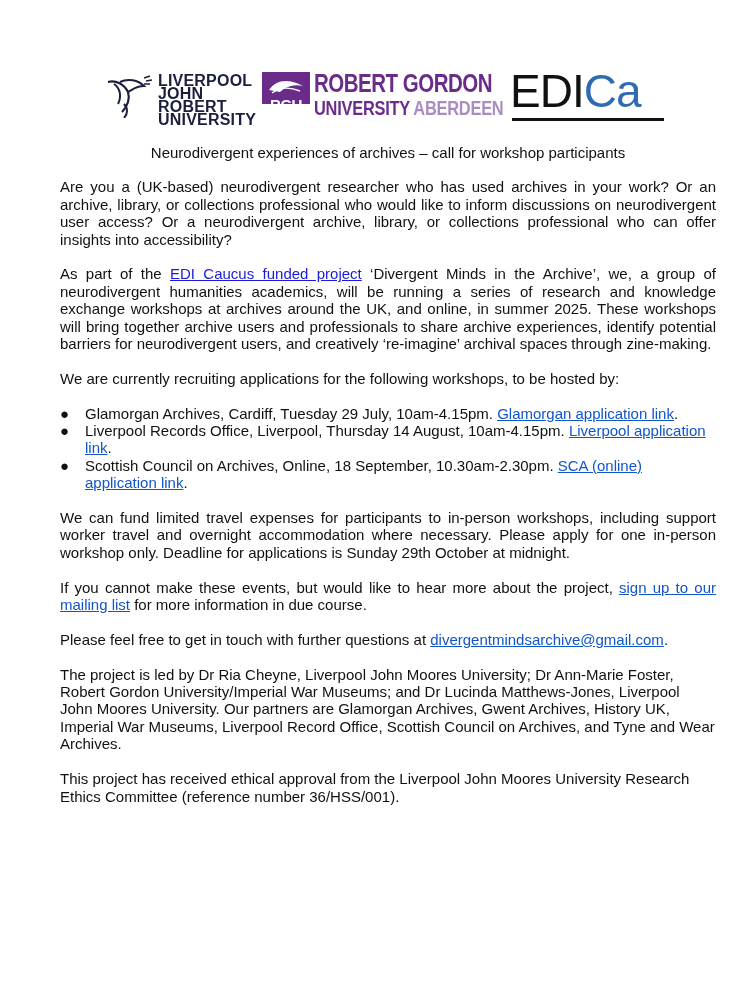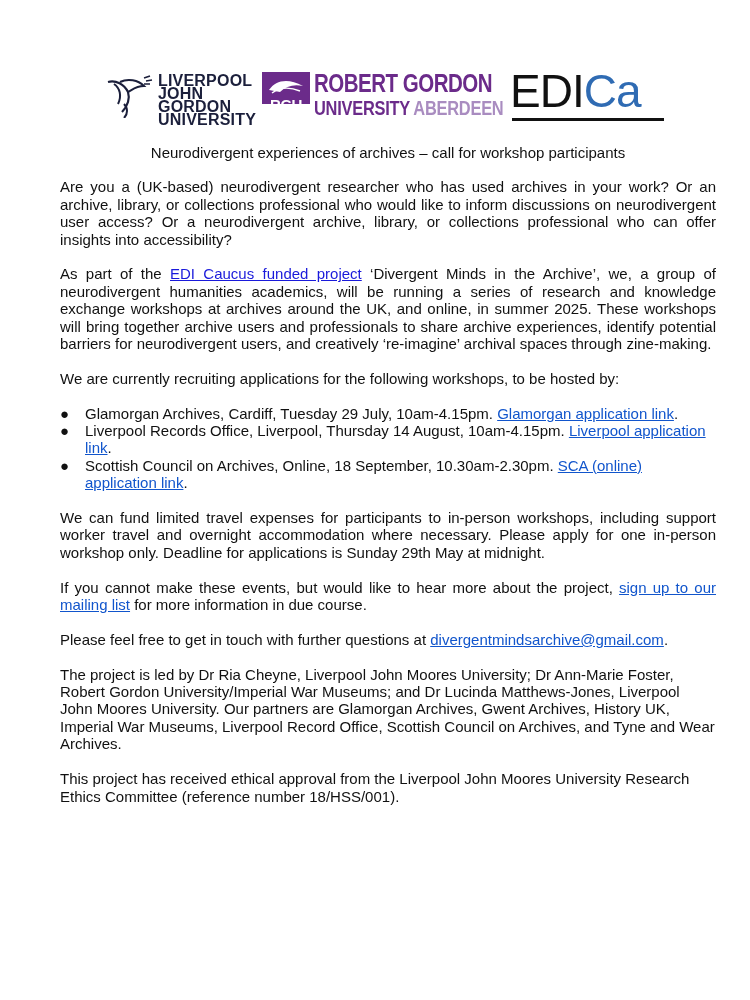--- a/index.html
+++ b/index.html
@@ -47,21 +47,21 @@
   <div class="ljmu">
     <svg width="48" height="44" viewBox="0 0 48 44">
       <path d="M2 8 C10 6 18 10 22 18 C24 24 22 32 16 38" fill="none" stroke="#1b1f3b" stroke-width="2.2"></path>
       <path d="M8 10 C14 14 16 22 12 30" fill="none" stroke="#1b1f3b" stroke-width="2"></path>
       <path d="M14 8 C22 4 32 6 38 12 C30 12 26 16 22 18" fill="none" stroke="#1b1f3b" stroke-width="2"></path>
       <path d="M18 30 C22 34 22 40 18 44" fill="none" stroke="#1b1f3b" stroke-width="2"></path>
       <path d="M38 4 L44 2 M40 7 L46 6 M38 10 L44 10" stroke="#1b1f3b" stroke-width="1.6"></path>
     </svg>
     <div class="ljmu-text">
       <div>LIVERPOOL</div>
-      <div>JOHN GORDON</div>
+      <div>JOHN ROBERT</div>
       <div>UNIVERSITY</div>
     </div>
   </div>
 
   <div class="rgu">
     <div class="rgu-box">
       <svg class="wave" viewBox="0 0 36 16">
         <path d="M1 12 C8 2 20 0 35 8 C26 6 18 8 12 14 Z" fill="#ffffff"></path>
         <path d="M4 15 C12 9 22 9 32 13" fill="none" stroke="#ffffff" stroke-width="1.4"></path>
       </svg>
@@ -85,23 +85,23 @@
   <p><span>As part of the </span><a class="edi-link">EDI Caucus funded project</a><span> ‘Divergent Minds in the Archive’, we, a group of neurodivergent humanities academics, will be running a series of research and knowledge exchange workshops at archives around the UK, and online, in summer 2025.  These workshops will bring together archive users and professionals to share archive experiences, identify potential barriers for neurodivergent users, and creatively ‘re-imagine’ archival spaces through zine-making.</span></p>
 
   <p class="left">We are currently recruiting applications for the following workshops, to be hosted by:</p>
 
   <ul>
     <li><span class="bullet">●</span><span>Glamorgan Archives, Cardiff, Tuesday 29 July, 10am-4.15pm. </span><a>Glamorgan application link</a><span>.</span></li>
     <li><span class="bullet">●</span><span>Liverpool Records Office, Liverpool, Thursday 14 August, 10am-4.15pm. </span><a>Liverpool application link</a><span>.</span></li>
     <li><span class="bullet">●</span><span>Scottish Council on Archives, Online, 18 September, 10.30am-2.30pm. </span><a>SCA (online) application link</a><span>.</span></li>
   </ul>
 
-  <p>We can fund limited travel expenses for participants to in-person workshops, including support worker travel and overnight accommodation where necessary. Please apply for one in-person workshop only. Deadline for applications is Sunday 29th May at midnight.</p>
+  <p>We can fund limited travel expenses for participants to in-person workshops, including support worker travel and overnight accommodation where necessary. Please apply for one in-person workshop only. Deadline for applications is Sunday 29th October at midnight.</p>
 
   <p><span>If you cannot make these events, but would like to hear more about the project, </span><a>sign up to our mailing list</a><span> for more information in due course.</span></p>
 
   <p class="left"><span>Please feel free to get in touch with further questions at </span><a>divergentmindsarchive@gmail.com</a><span>.</span></p>
 
 
   <p class="left">The project is led by Dr Ria Cheyne, Liverpool John Moores University; Dr Ann-Marie Foster, Robert Gordon University/Imperial War Museums; and Dr Lucinda Matthews-Jones, Liverpool John Moores University. Our partners are Glamorgan Archives, Gwent Archives, History UK, Imperial War Museums, Liverpool Record Office, Scottish Council on Archives, and Tyne and Wear Archives.</p>
 
-  <p class="left">This project has received ethical approval from the Liverpool John Moores University Research Ethics Committee (reference number 18/HSS/001).</p>
+  <p class="left">This project has received ethical approval from the Liverpool John Moores University Research Ethics Committee (reference number 36/HSS/001).</p>
 </div>
 
 </body></html>

